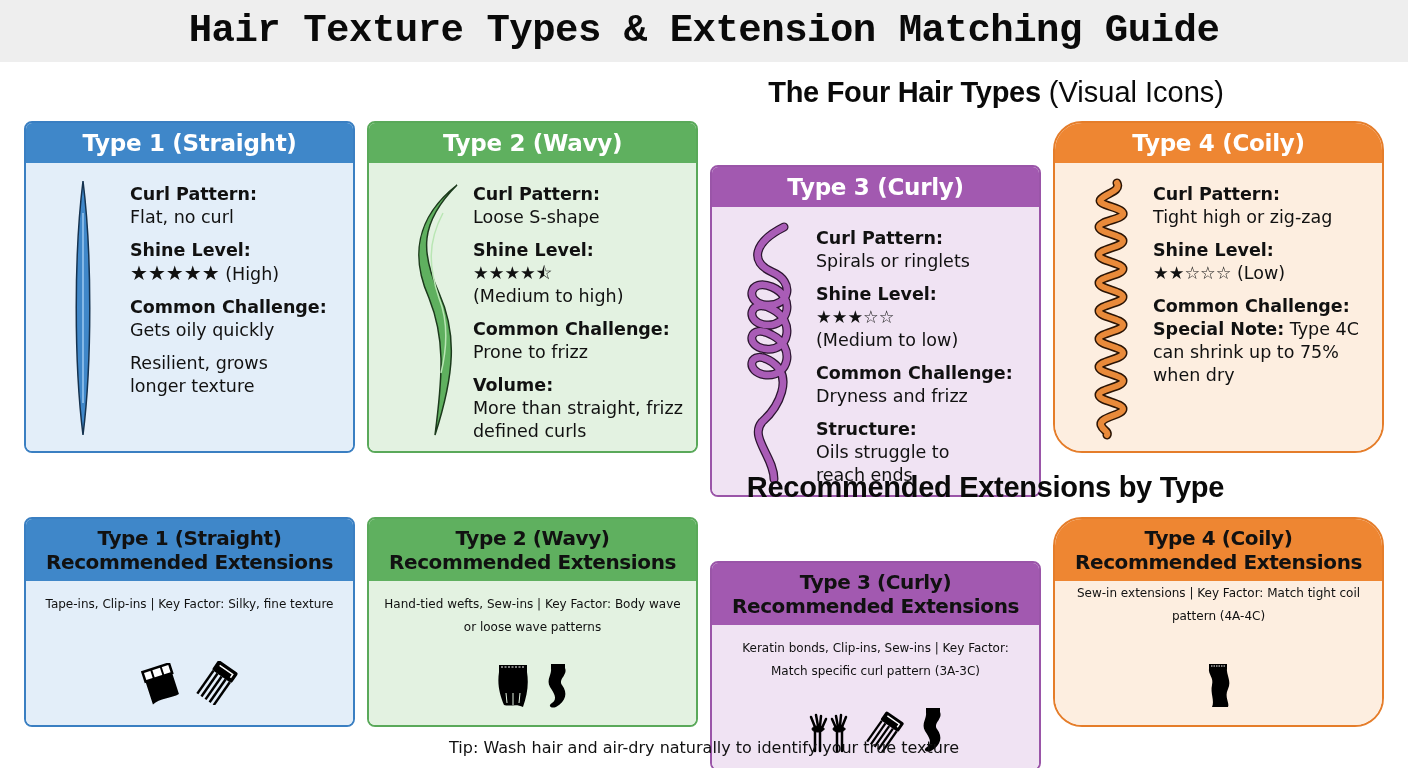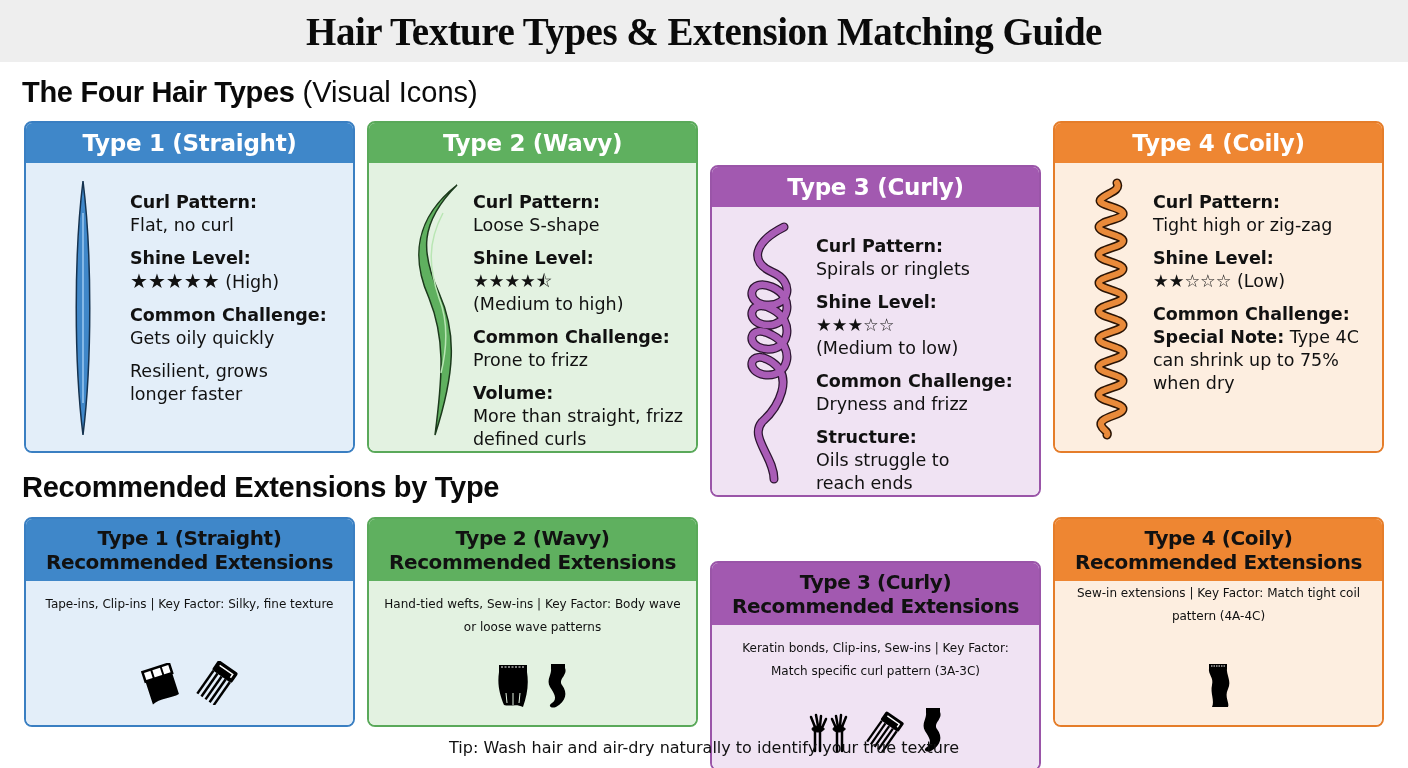--- a/index.html
+++ b/index.html
@@ -1,41 +1,41 @@
 <!DOCTYPE html>
 <html><head>
 <meta charset="utf-8">
 <style>
   * { box-sizing: border-box; margin: 0; padding: 0; }
   html, body { width: 1408px; height: 768px; background: #ffffff; overflow: hidden; font-family: "DejaVu Sans", sans-serif; color: #111; }
   .title-bar { position: absolute; left: 0; top: 0; width: 1408px; height: 62px; background: #eeeeee; display: flex; align-items: center; justify-content: center; }
-  .title-bar h1 { font-family: Liberation Serif, serif; font-weight: 700; font-size: 39px; letter-spacing: -0.5px; color: #0a0a0a; }
-  .section-title { position: absolute; left: 0; width: 1224px; text-align: left; font-family: "Liberation Sans", sans-serif; font-size: 29px; color: #0a0a0a; padding-left: 22px; }
+  .title-bar h1 { font-family: Liberation Mono, monospace; font-weight: 700; font-size: 39px; letter-spacing: -0.5px; color: #0a0a0a; }
+  .section-title { position: absolute; left: 0; width: 1224px; text-align: right; font-family: "Liberation Sans", sans-serif; font-size: 29px; color: #0a0a0a; }
   .section-title b { font-weight: 700; letter-spacing: -0.3px; }
   .section-title span.light { font-weight: 400; }
 
   .card { position: absolute; border-radius: 8px; overflow: hidden; border: 2px solid; }
   .card .hdr { height: 40px; display: flex; align-items: center; justify-content: center; color: #fff; font-weight: 700; font-size: 23px; font-family: "DejaVu Sans", sans-serif; letter-spacing: -0.3px; }
   .card .body { position: relative; height: calc(100% - 40px); }
   .icon-wrap { position: absolute; left: 30px; top: 10px; width: 60px; height: 270px; }
-  .info { position: absolute; left: 104px; top: 28px; right: 6px; font-size: 17.5px; line-height: 23px; }
+  .info { position: absolute; left: 104px; top: 20px; right: 6px; font-size: 17.5px; line-height: 23px; }
   .info .lbl { font-weight: 700; display: block; }
   .info .val { display: block; margin-bottom: 10px; }
   .info .inline-lbl { font-weight: 700; }
 
   .rcard { position: absolute; border-radius: 8px; overflow: hidden; border: 2px solid; }
   .rcard .hdr { height: 62px; display: flex; flex-direction: column; align-items: center; justify-content: center; color: #111; font-weight: 700; font-size: 20px; line-height: 24px; letter-spacing: -0.4px; font-family: "DejaVu Sans", sans-serif; }
   .rcard .body { position: relative; height: calc(100% - 62px); text-align: center; }
   .rcard .desc { padding: 12px 12px 0; font-size: 12px; line-height: 23px; }
   .rcard .icons { position: absolute; left: 0; right: 0; bottom: 16px; display: flex; justify-content: center; gap: 14px; align-items: flex-end; }
 
   .blue { border-color: #3a7fc2; } .blue .hdr { background: #3f87c9; } .blue .body { background: #e3eef9; }
   .green { border-color: #5aa95a; } .green .hdr { background: #5fb05f; } .green .body { background: #e3f2e1; }
   .purple { border-color: #9a55a8; margin-top: 44px; } .purple .hdr { background: #a259b0; } .purple .body { background: #f0e3f3; }
-  .orange { border-color: #e57d2a; } .orange .hdr { background: #ee8632; } .orange .body { background: #fdeee0; }
+  .orange { border-color: #e57d2a; border-radius: 29px; } .orange .hdr { background: #ee8632; } .orange .body { background: #fdeee0; }
 
   .tip { position: absolute; left: 0; top: 738px; width: 1408px; text-align: center; font-size: 16px; color: #111; }
 </style>
 </head>
 <body>
 
 <div class="title-bar">
   <h1>Hair Texture Types &amp; Extension Matching Guide</h1>
 </div>
 
@@ -53,21 +53,21 @@
         <path d="M27 40 L27 230" stroke="#9cc9f0" stroke-width="1.5"></path>
       </svg>
     </div>
     <div class="info">
       <span class="lbl">Curl Pattern:</span>
       <span class="val">Flat, no curl</span>
       <span class="lbl">Shine Level:</span>
       <span class="val"><span style="font-size:20px;">★★★★★</span><span> (High)</span></span>
       <span class="lbl">Common Challenge:</span>
       <span class="val">Gets oily quickly</span>
-      <span class="val" style="width:180px;">Resilient, grows longer faster</span>
+      <span class="val" style="width:180px;">Resilient, grows longer texture</span>
     </div>
   </div>
 </div>
 
 <div class="card green" style="left:367px; top:121px; width:331px; height:332px;">
   <div class="hdr">Type 2 (Wavy)</div>
   <div class="body">
     <div class="icon-wrap">
       <svg width="60" height="270" viewBox="0 0 60 270">
         <path d="M58 12 C20 50 22 80 40 120 C58 160 56 200 36 262 C44 200 46 165 30 125 C12 85 16 45 58 12 Z" fill="#5fb05f" stroke="#1c3a1c" stroke-width="1.5"></path>

